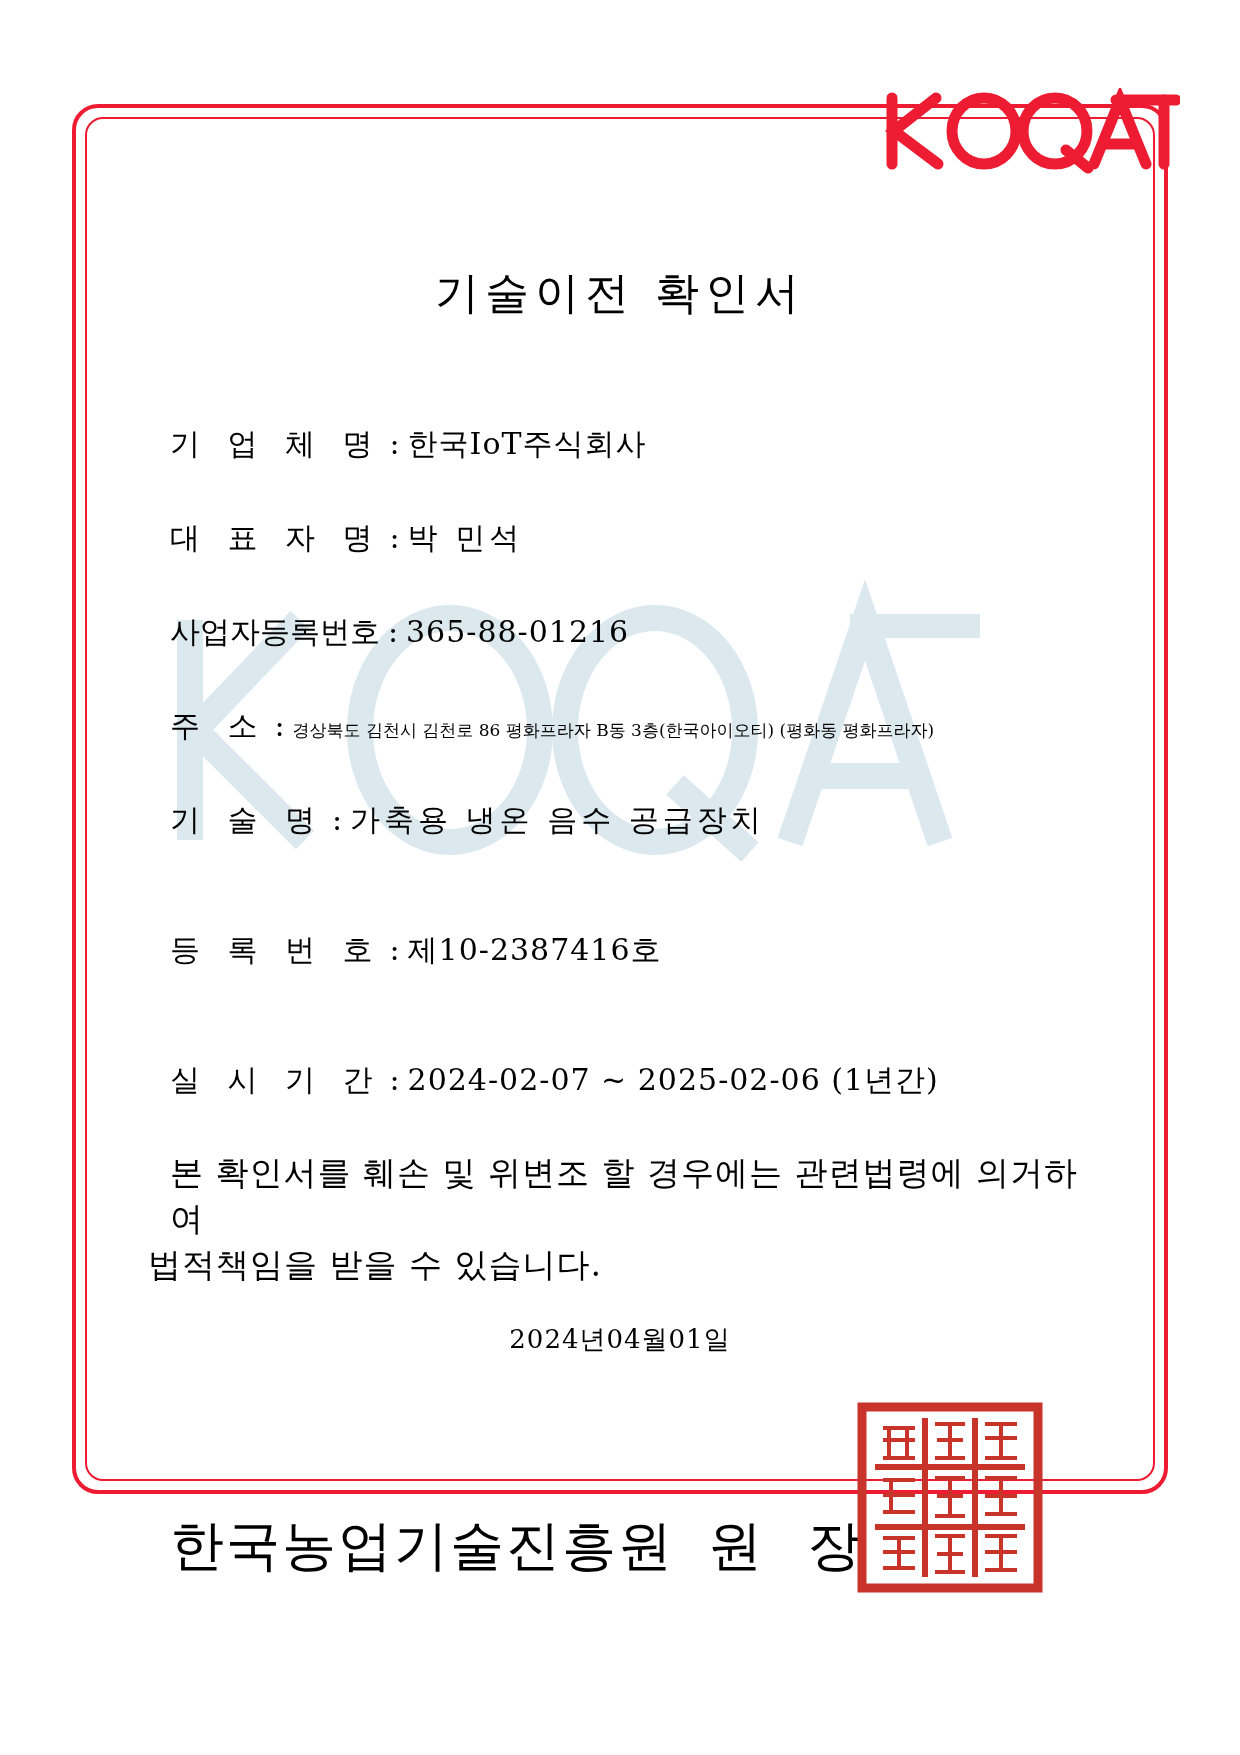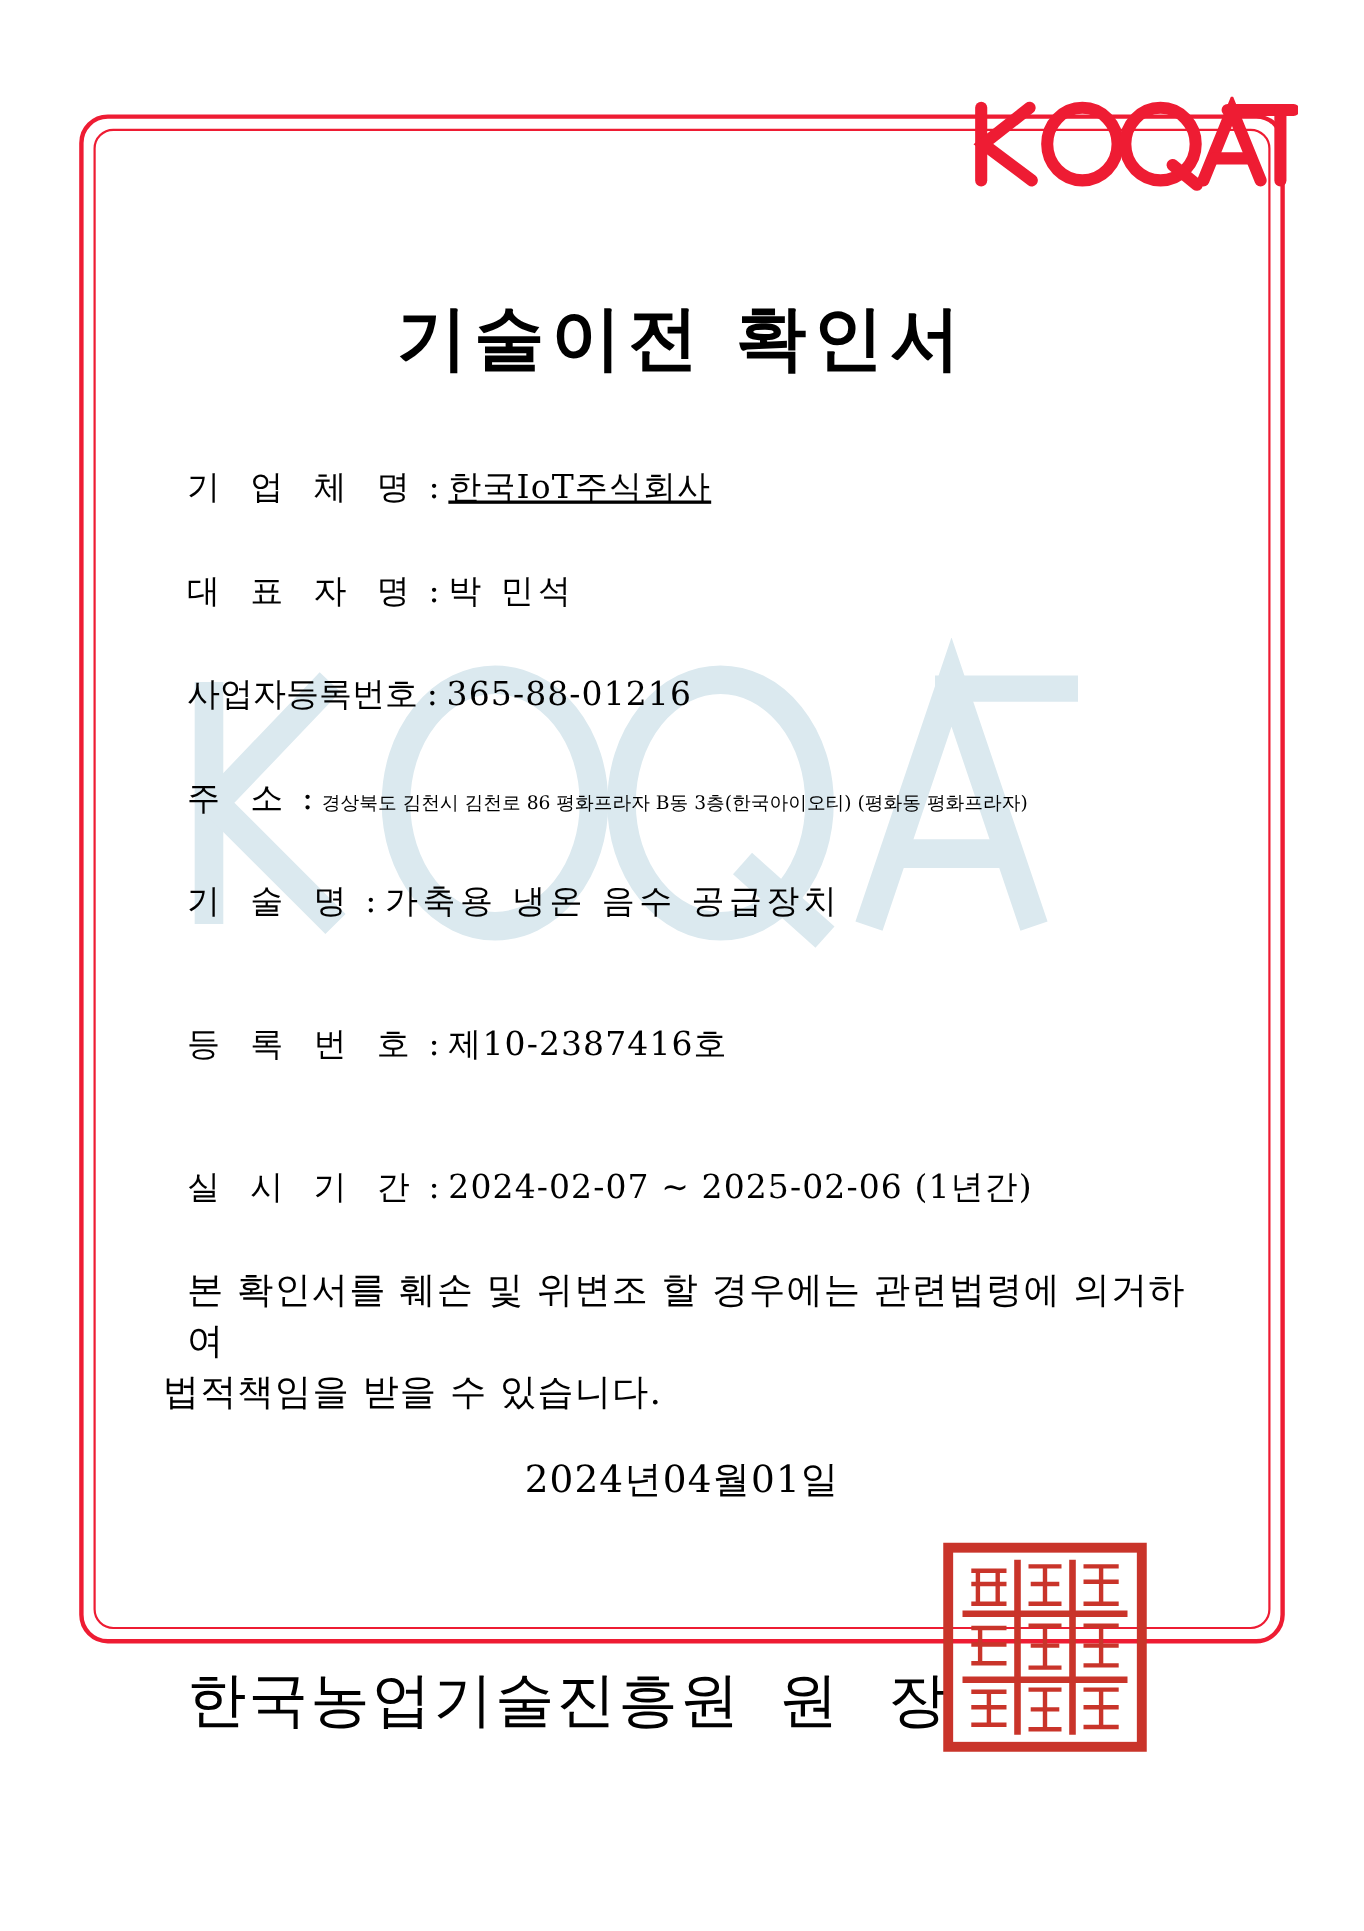--- a/index.html
+++ b/index.html
@@ -72,23 +72,23 @@
     height: 1755px;
     z-index: 3;
   }
 
   .doc-title {
     position: absolute;
     left: 0;
     top: 264px;
     width: 1240px;
     text-align: center;
-    font-size: 64px;
+    font-size: 44px;
     letter-spacing: 6px;
-    font-weight: 700;
+    font-weight: 400;
     font-family: "DejaVu Serif", "Liberation Serif", serif;
     color: #000000;
   }
 
   .field {
     position: absolute;
     left: 170px;
     width: 960px;
     font-size: 30px;
     line-height: 40px;
@@ -114,21 +114,21 @@
   }
   .field .value.small {
     font-size: 17px;
     letter-spacing: 0px;
   }
   .field .value.spaced {
     letter-spacing: 4px;
     text-align: right;
   }
 
-  .f1 { top: 424px; text-decoration: underline; }
+  .f1 { top: 424px; }
   .f2 { top: 518px; }
   .f3 { top: 612px; }
   .f4 { top: 706px; }
   .f5 { top: 800px; }
   .f6 { top: 930px; }
   .f7 { top: 1060px; }
 
   .notice {
     position: absolute;
     left: 148px;
@@ -140,21 +140,21 @@
     color: #000;
   }
   .notice .indent { padding-left: 22px; }
 
   .date-line {
     position: absolute;
     left: 0;
     top: 1322px;
     width: 1240px;
     text-align: center;
-    font-size: 34px;
+    font-size: 26px;
     letter-spacing: 1px;
     color: #000;
   }
 
   .signer {
     position: absolute;
     left: 170px;
     top: 1510px;
     font-size: 54px;
     letter-spacing: 2px;

